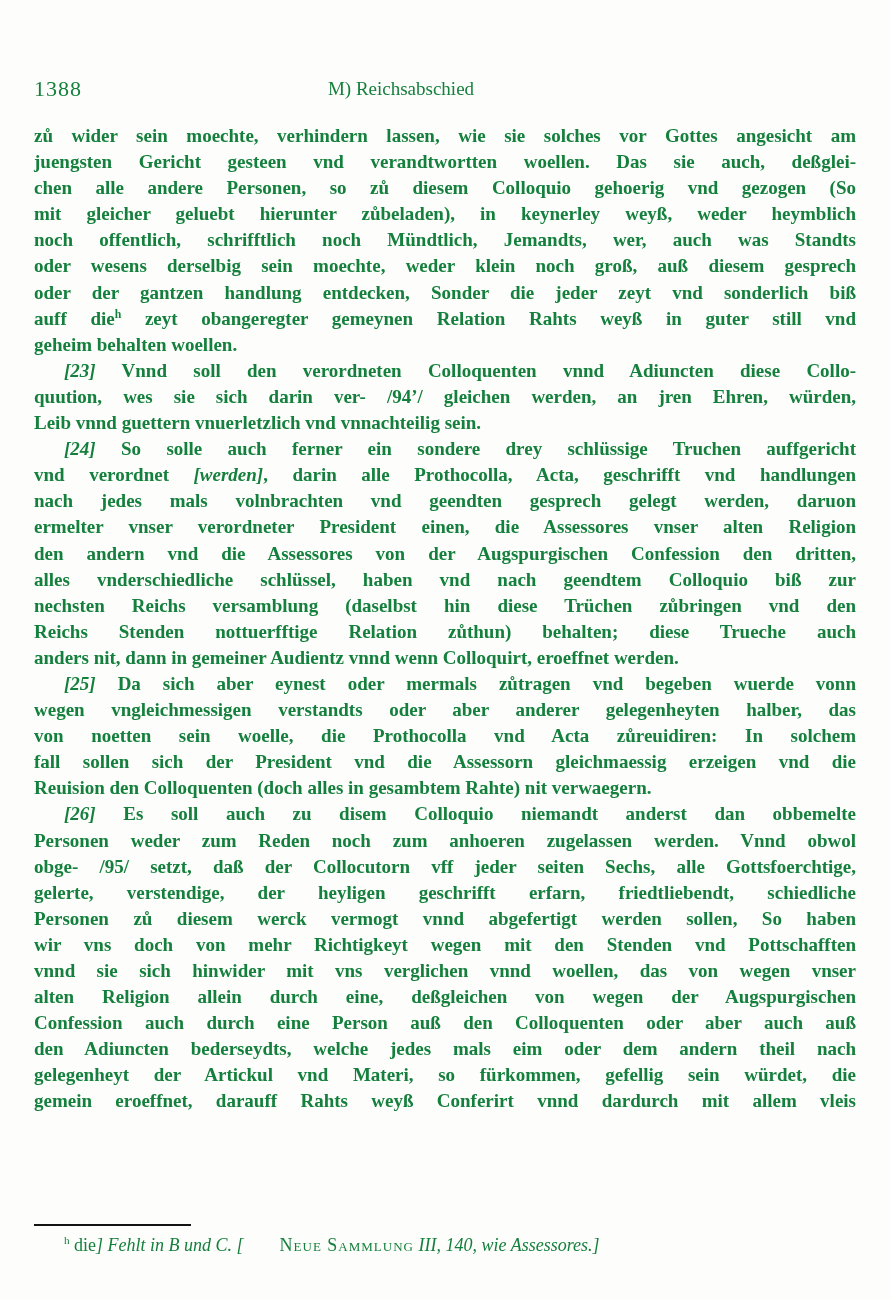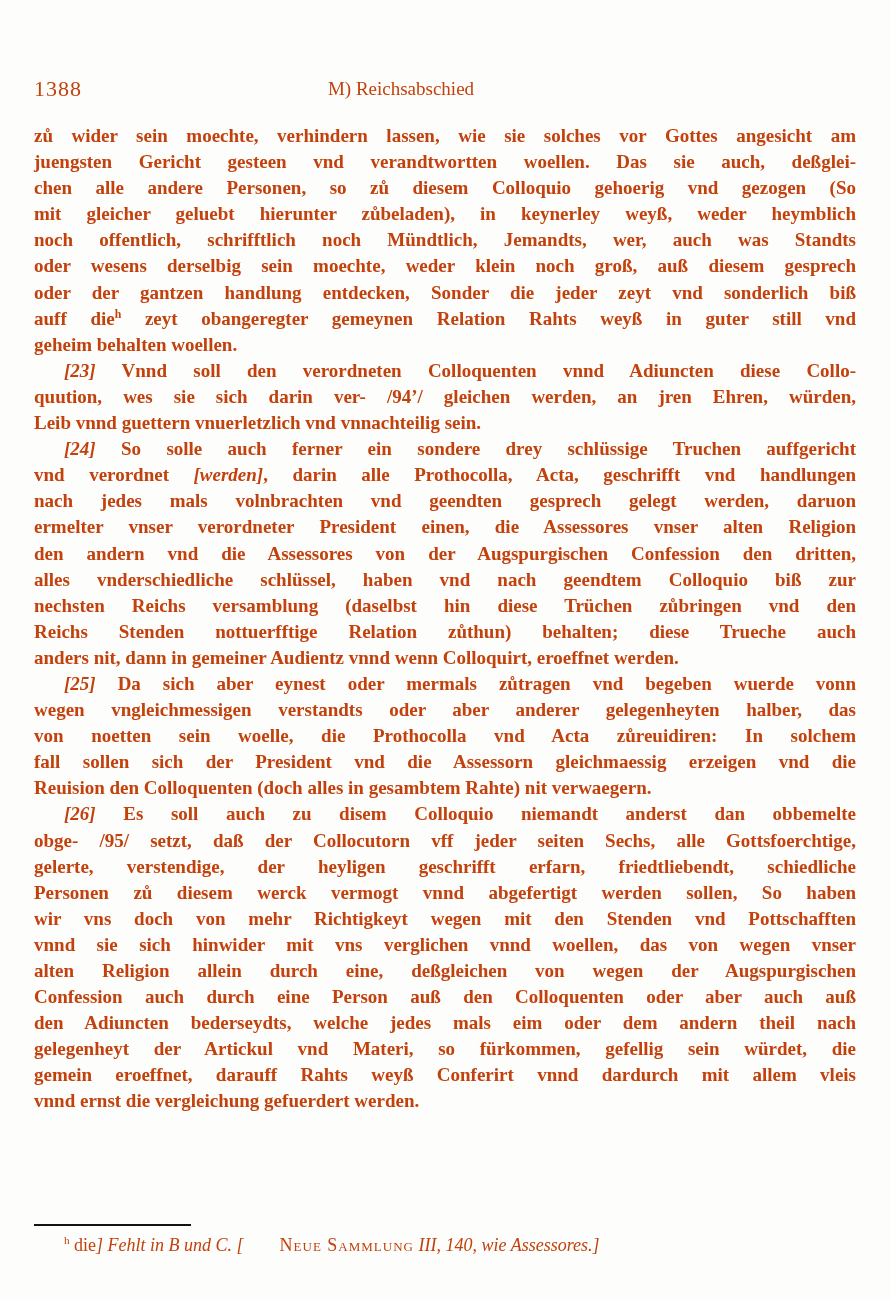--- a/index.html
+++ b/index.html
@@ -6,21 +6,21 @@
   body{
     background:#e8e8e8;
     font-family:"Liberation Serif","DejaVu Serif",serif;
   }
   .page{
     position:relative;
     width:891px;
     height:1300px;
     margin:0 auto;
     background:#fdfdfb;
-    color:#c2410c;
+    color:#15803d;
     overflow:hidden;
   }
   .page-header{
     position:absolute;
     top:76px;
     left:34px;
     width:822px;
     height:28px;
   }
   .page-number{
@@ -123,31 +123,31 @@
       </div>
       <div class="para indent">
         <div class="line"><span class="it">[25]</span><span> Da sich aber eynest oder mermals zůtragen vnd begeben wuerde vonn</span></div>
         <div class="line"><span>wegen vngleichmessigen verstandts oder aber anderer gelegenheyten halber, das</span></div>
         <div class="line"><span>von noetten sein woelle, die Prothocolla vnd Acta zůreuidiren: In solchem</span></div>
         <div class="line"><span>fall sollen sich der President vnd die Assessorn gleichmaessig erzeigen vnd die</span></div>
         <div class="line last"><span>Reuision den Colloquenten (doch alles in gesambtem Rahte) nit verwaegern.</span></div>
       </div>
       <div class="para indent">
         <div class="line"><span class="it">[26]</span><span> Es soll auch zu disem Colloquio niemandt anderst dan obbemelte</span></div>
+        <div class="line"><span>Personen weder zum Reden noch zum anhoeren zugelassen werden. Vnnd obwol</span></div>
         <div class="line"><span>obge- /95/ setzt, daß der Collocutorn vff jeder seiten Sechs, alle Gottsfoerchtige,</span></div>
         <div class="line"><span>gelerte, verstendige, der heyligen geschrifft erfarn, friedtliebendt, schiedliche</span></div>
         <div class="line"><span>Personen zů diesem werck vermogt vnnd abgefertigt werden sollen, So haben</span></div>
         <div class="line"><span>wir vns doch von mehr Richtigkeyt wegen mit den Stenden vnd Pottschafften</span></div>
         <div class="line"><span>vnnd sie sich hinwider mit vns verglichen vnnd woellen, das von wegen vnser</span></div>
         <div class="line"><span>alten Religion allein durch eine, deßgleichen von wegen der Augspurgischen</span></div>
         <div class="line"><span>Confession auch durch eine Person auß den Colloquenten oder aber auch auß</span></div>
         <div class="line"><span>den Adiuncten bederseydts, welche jedes mals eim oder dem andern theil nach</span></div>
         <div class="line"><span>gelegenheyt der Artickul vnd Materi, so fürkommen, gefellig sein würdet, die</span></div>
         <div class="line"><span>gemein eroeffnet, darauff Rahts weyß Conferirt vnnd dardurch mit allem vleis</span></div>
-        <div class="line last"><span>vnnd ernst die vergleichung gefuerdert werden.</span></div>
       </div>
     </div>
 
   <div class="footnote">
     <div class="footnote-rule"></div>
     <div class="footnote-text"><sup>h</sup><span> die</span><span class="it">] Fehlt in B und C. [</span><span class="sc">Neue Sammlung</span><span class="it"> III, 140, wie Assessores.]</span></div>
   </div>
 
 </div>
 

